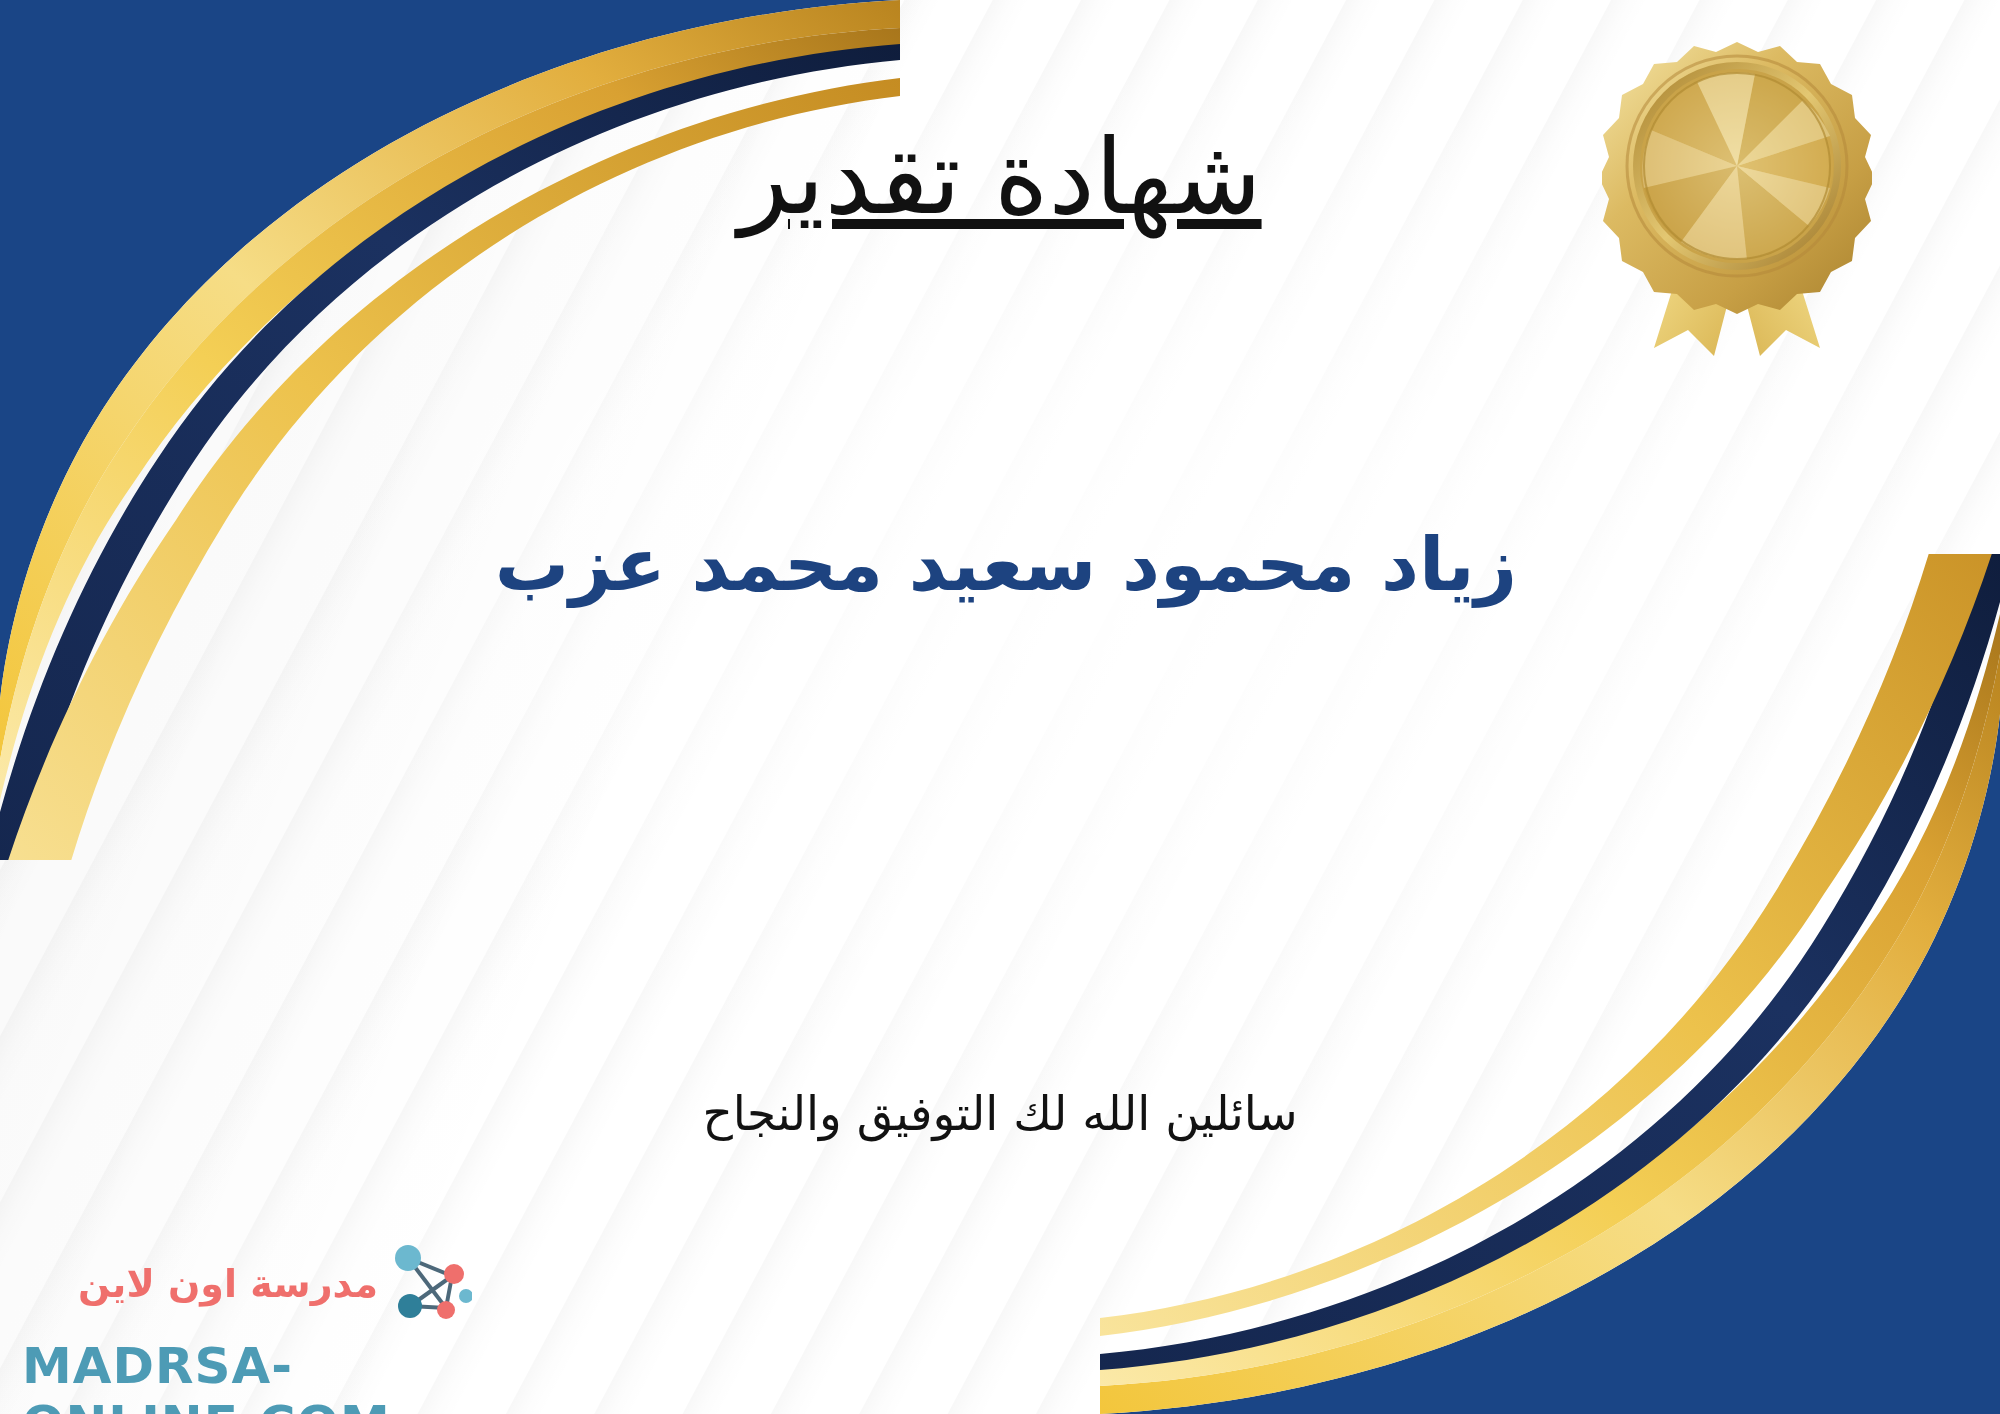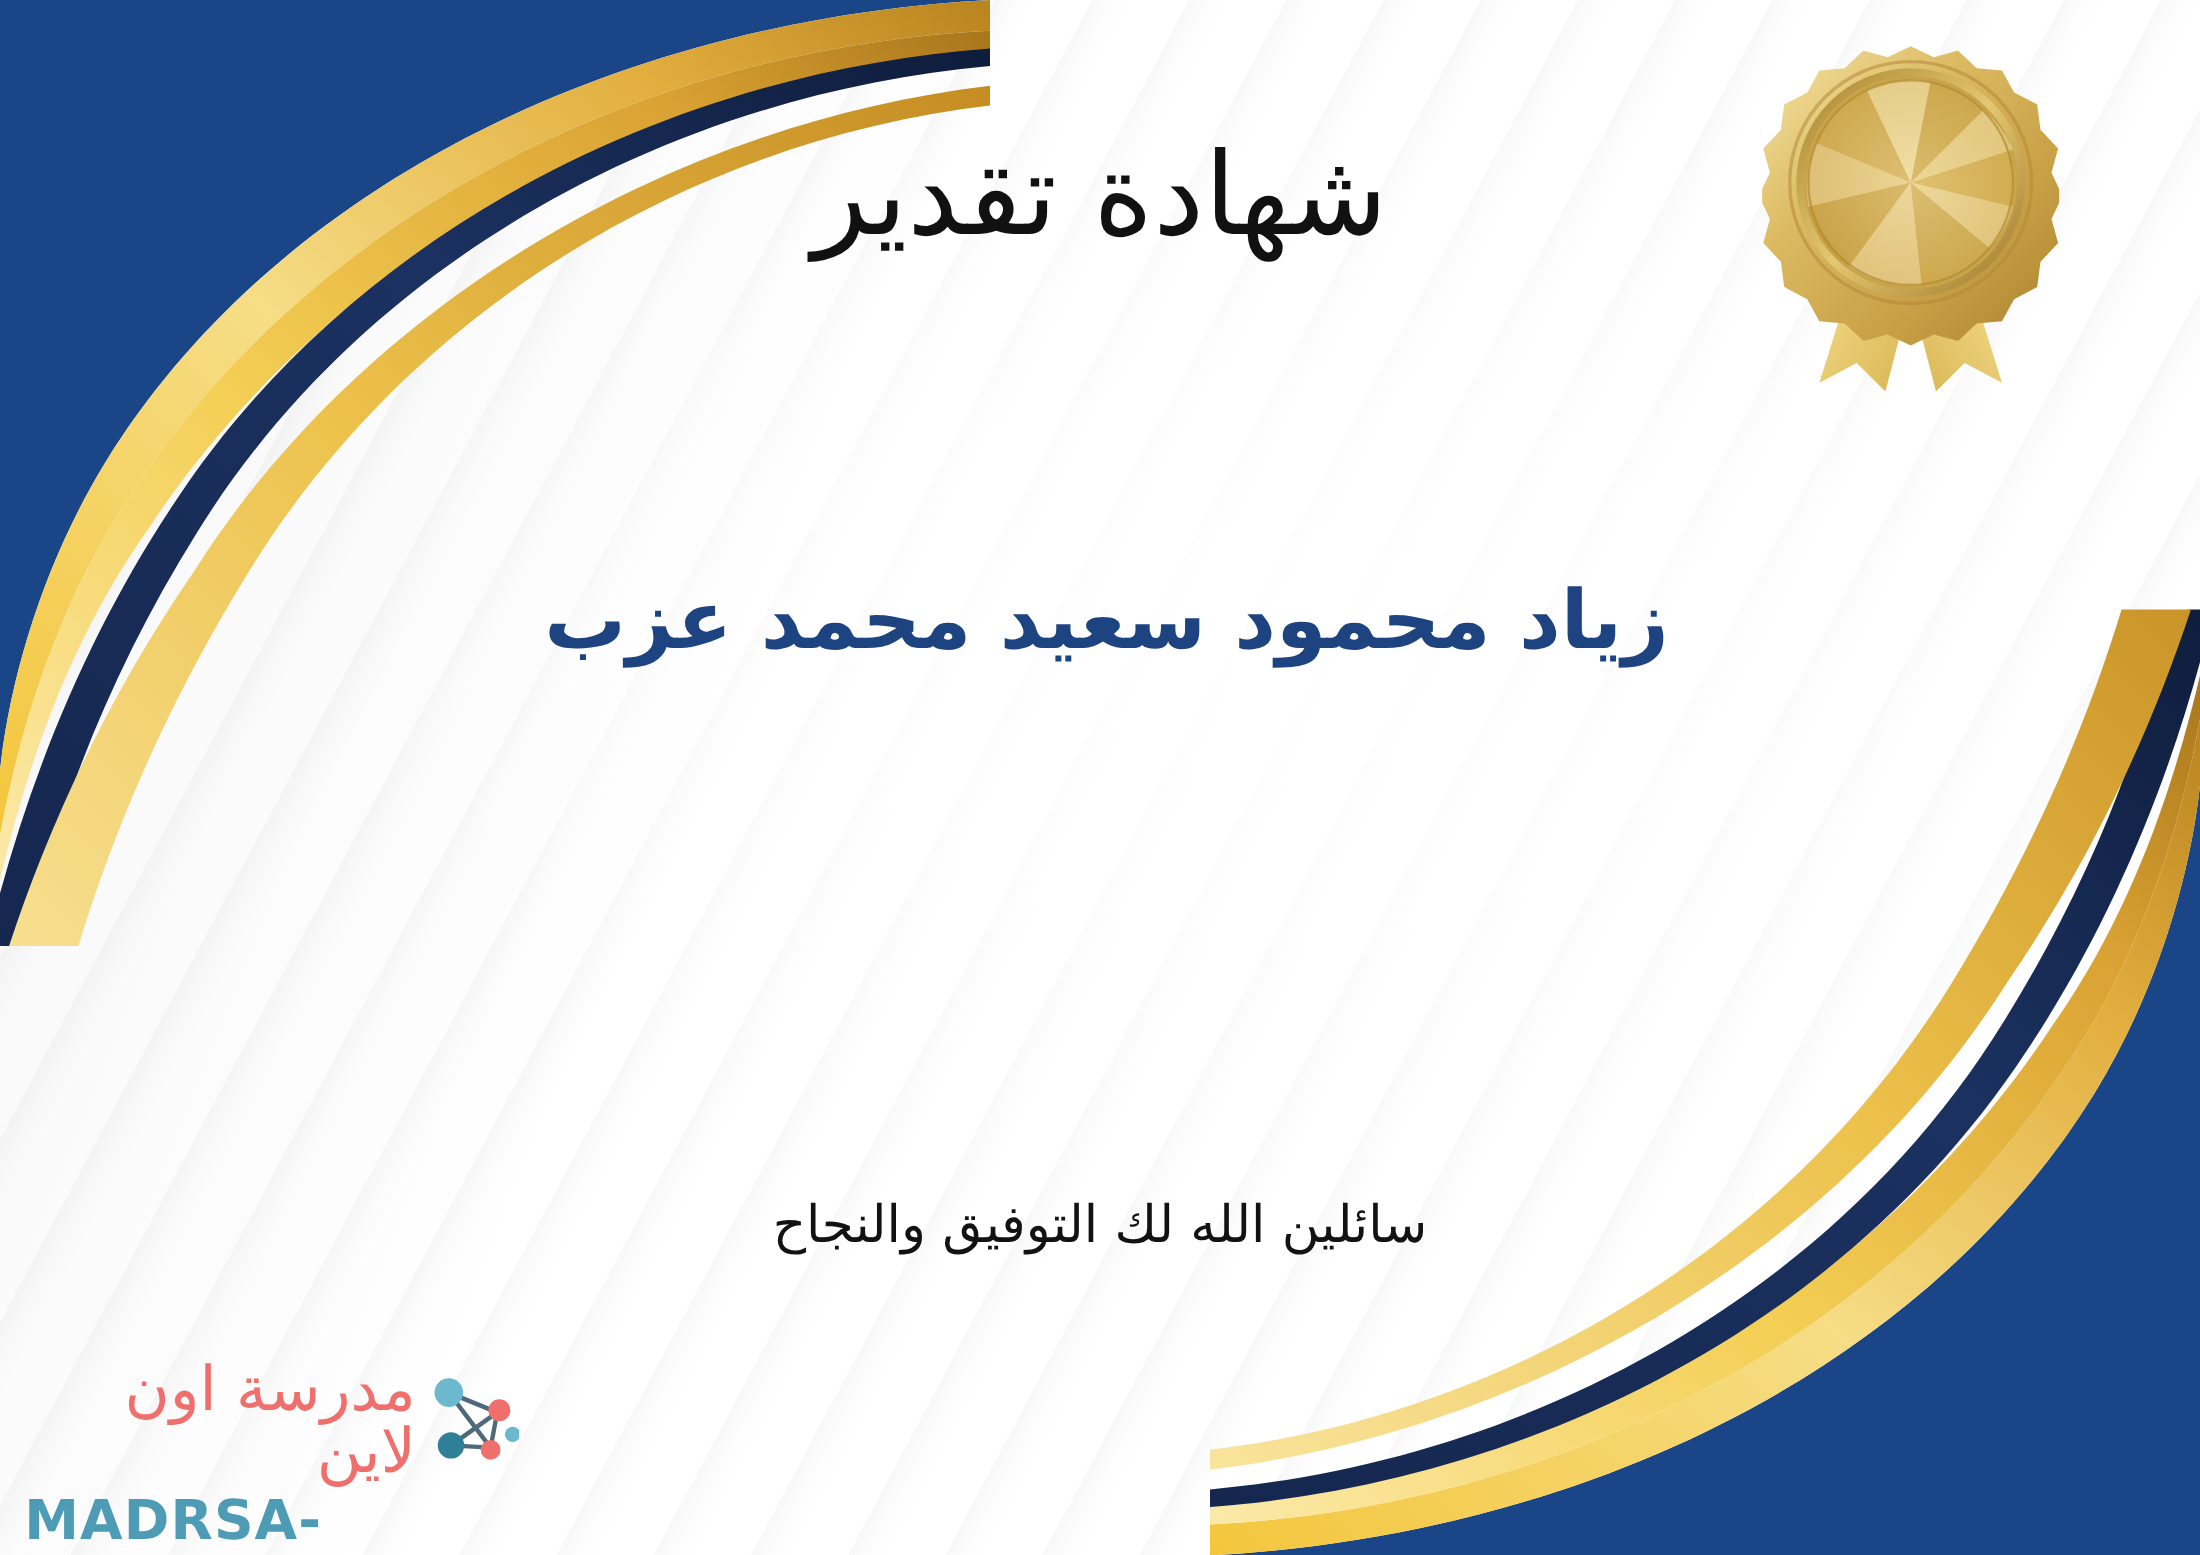--- a/index.html
+++ b/index.html
@@ -73,20 +73,21 @@
   .cert-title {
     position: absolute;
     top: 118px;
     left: 0;
     right: 0;
     font-size: 104px;
     font-weight: 400;
     letter-spacing: 2px;
     color: #111111;
     line-height: 1.15;
+    text-decoration: underline;
   }
   .student-name {
     position: absolute;
     top: 520px;
     left: 0;
     right: 0;
     font-size: 74px;
     font-weight: 700;
     color: #1d4380;
     line-height: 1.2;
@@ -130,22 +131,22 @@
     width: 450px;
     height: 160px;
     direction: rtl;
   }
   .logo-row {
     display: flex;
     align-items: center;
     gap: 8px;
   }
   .logo-ar {
-    font-size: 56px;
-    font-weight: 400;
+    font-size: 38px;
+    font-weight: 700;
     color: #ef6f6c;
     line-height: 1;
     letter-spacing: 0px;
   }
   .logo-en {
     font-size: 50px;
     font-weight: 700;
     color: #4d9bb5;
     letter-spacing: 1px;
     direction: ltr;

